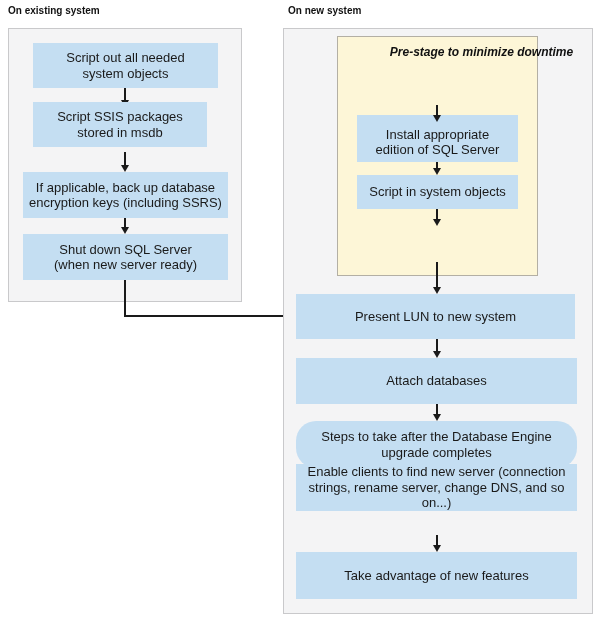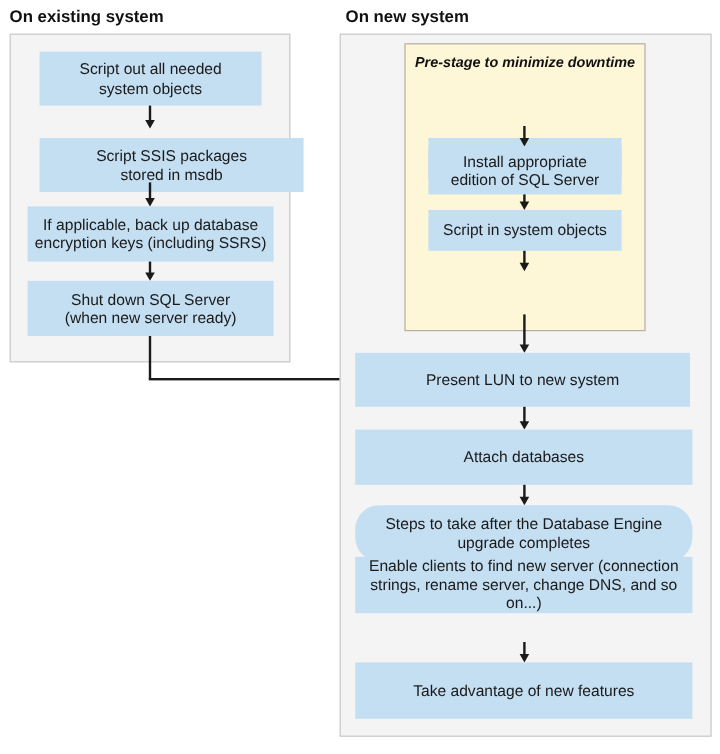--- a/index.html
+++ b/index.html
@@ -10,21 +10,21 @@
     --panel-border:#c9c9cb;
     --arrow:#1a1a1a;
     --text:#1a1a1a;
   }
   html,body{margin:0;padding:0;background:#ffffff;}
   .canvas{
     position:relative;width:600px;height:628px;background:#ffffff;overflow:hidden;
     font-family:"Liberation Sans","DejaVu Sans",sans-serif;color:var(--text);
   }
   .col-title{
-    position:absolute;font-size:14px;font-weight:bold;color:#111;white-space:nowrap;
+    position:absolute;font-size:10px;font-weight:bold;color:#111;white-space:nowrap;
   }
   .panel{
     position:absolute;background:var(--panel-fill);border:1px solid var(--panel-border);
     box-sizing:border-box;
   }
   .step{
     position:absolute;background:var(--box-blue);box-sizing:border-box;
     display:flex;align-items:center;justify-content:center;text-align:center;
     font-size:13px;line-height:15.5px;white-space:pre-line;padding:15px 4px;
   }
@@ -57,41 +57,41 @@
   <div class="col-title" style="left:8px;top:5px;">On existing system</div>
   <div class="col-title" style="left:288px;top:5px;">On new system</div>
 
   <div class="panel" style="left:8px;top:28px;width:234px;height:274px;"></div>
 
   <div class="step" style="left:33px;top:43px;width:185px;height:45px;">Script out all needed
 system objects</div>
   <div class="vline" style="left:124px;top:88px;height:13px;"></div>
   <div class="head-down" style="left:121px;top:100px;"></div>
 
-  <div class="step" style="left:33px;top:115px;width:220px;height:45px;">Script SSIS packages
+  <div class="step" style="left:33px;top:102px;width:174px;height:45px;">Script SSIS packages
 stored in msdb</div>
   <div class="vline" style="left:124px;top:152px;height:14px;"></div>
   <div class="head-down" style="left:121px;top:165px;"></div>
 
   <div class="step" style="left:23px;top:172px;width:205px;height:46px;">If applicable, back up database
 encryption keys (including SSRS)</div>
   <div class="vline" style="left:124px;top:218px;height:10px;"></div>
   <div class="head-down" style="left:121px;top:227px;"></div>
 
   <div class="step" style="left:23px;top:234px;width:205px;height:46px;">Shut down SQL Server
 (when new server ready)</div>
 
   <div class="vline" style="left:124px;top:280px;height:36px;"></div>
   <div class="hline" style="left:124px;top:315px;width:165px;"></div>
   <div class="head-right" style="left:289px;top:312px;"></div>
 
   <div class="panel" style="left:283px;top:28px;width:310px;height:586px;"></div>
 
   <div class="prestage" style="left:337px;top:36px;width:201px;height:240px;"></div>
-  <div class="prestage-title" style="left:337px;top:45px;width:201px;">Pre-stage to minimize downtime</div>
+  <div class="prestage-title" style="left:337px;top:45px;width:201px;padding-left:44px;">Pre-stage to minimize downtime</div>
 
   <div class="step" style="left:357px;top:71px;width:161px;height:34px;margin-top:44px;">Install prerequisites</div>
   <div class="vline" style="left:436px;top:105px;height:11px;"></div>
   <div class="head-down" style="left:433px;top:115px;"></div>
 
   <div class="step" style="left:357px;top:122px;width:161px;height:40px;">Install appropriate
 edition of SQL Server</div>
   <div class="vline" style="left:436px;top:162px;height:7px;"></div>
   <div class="head-down" style="left:433px;top:168px;"></div>
 

